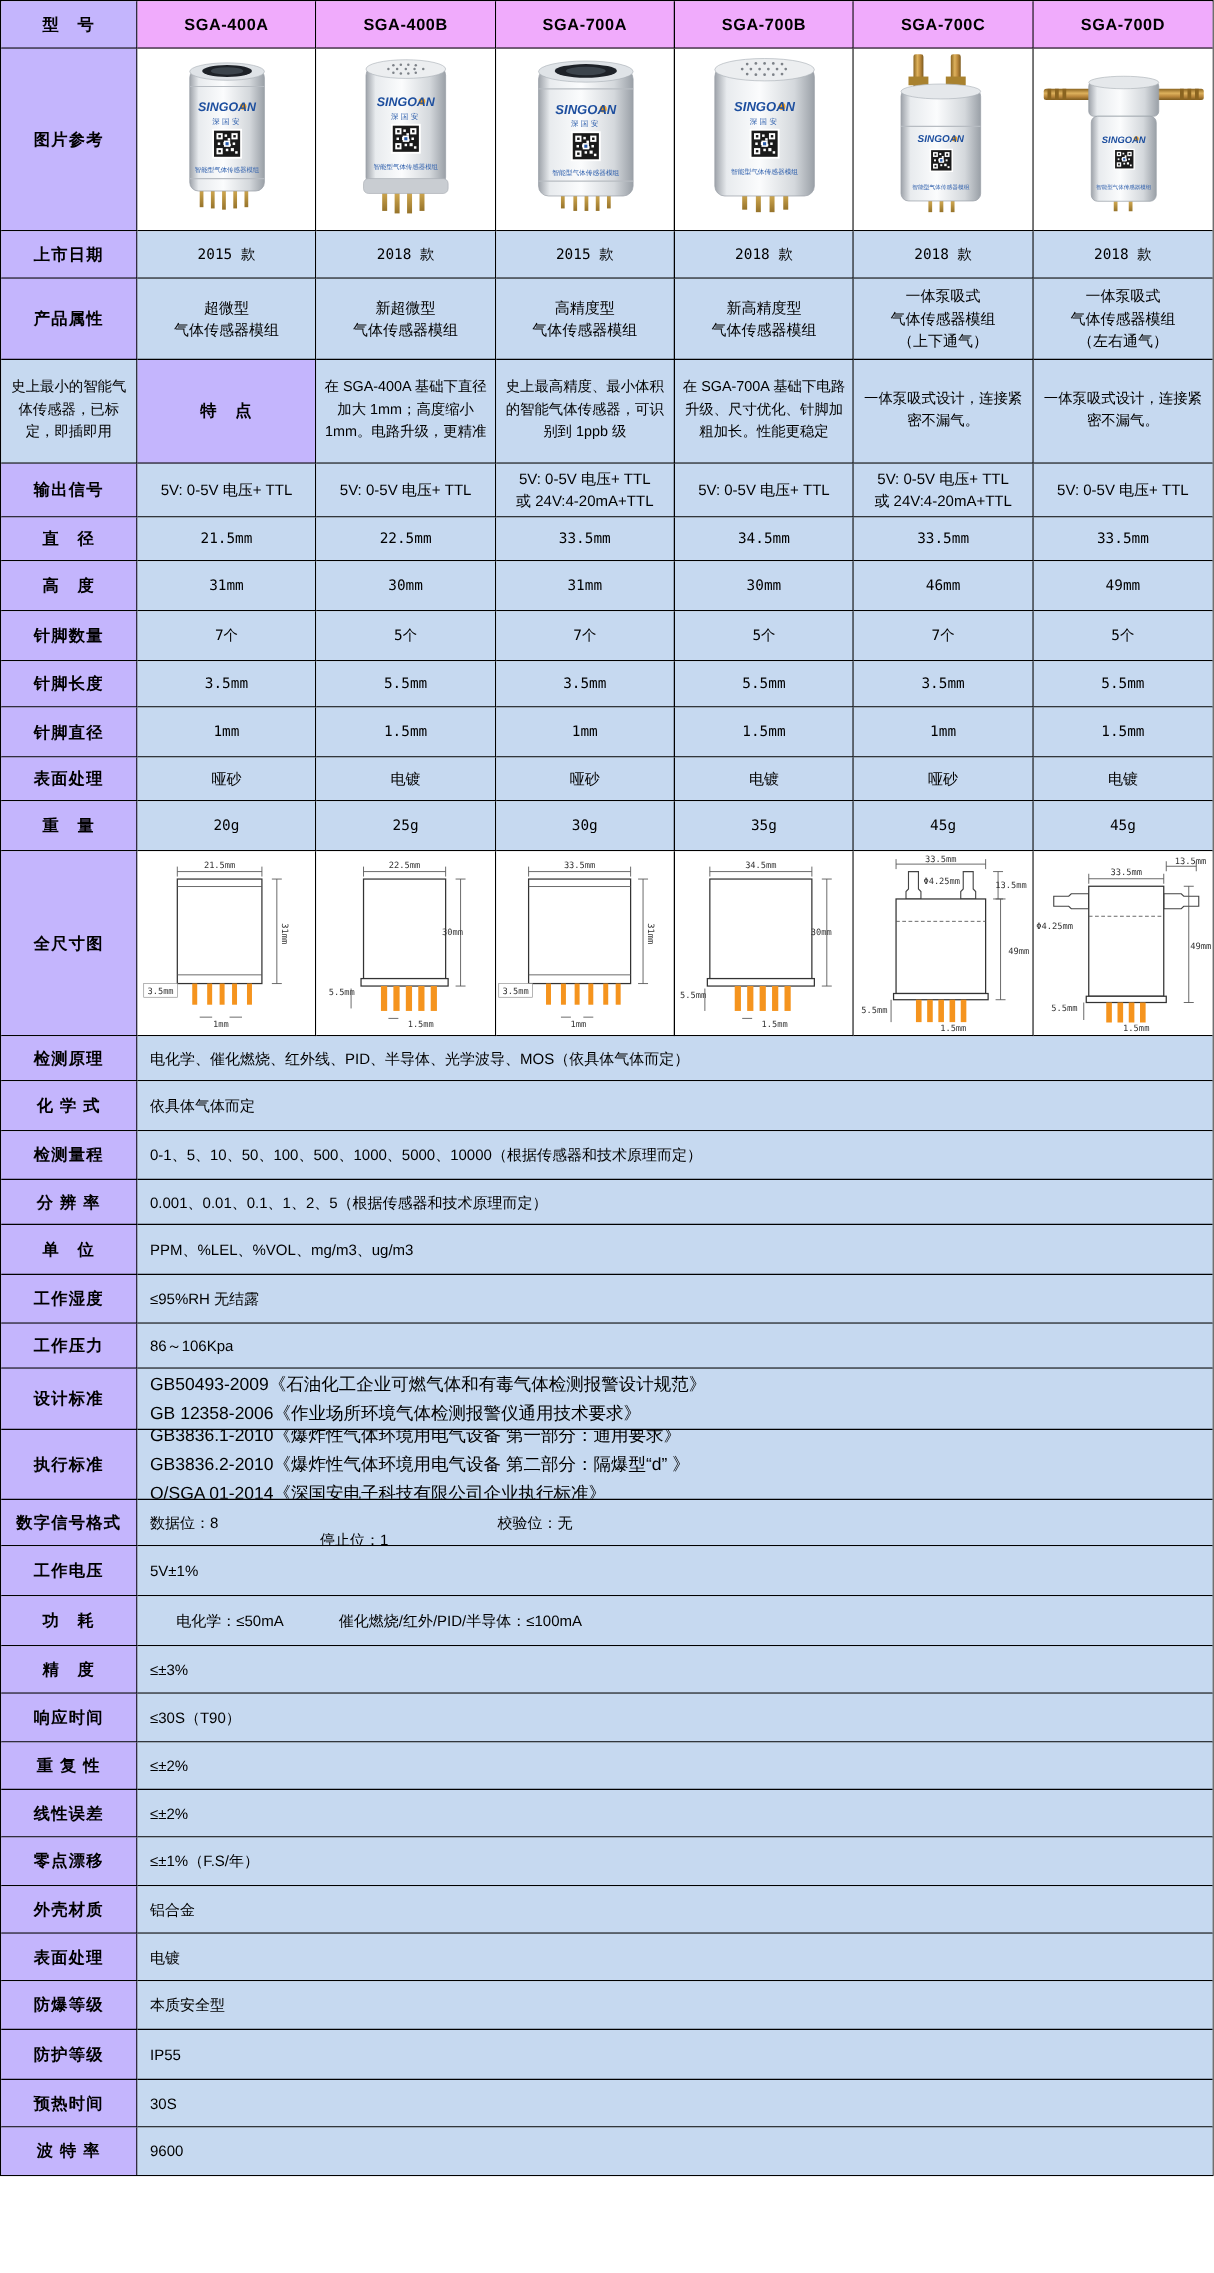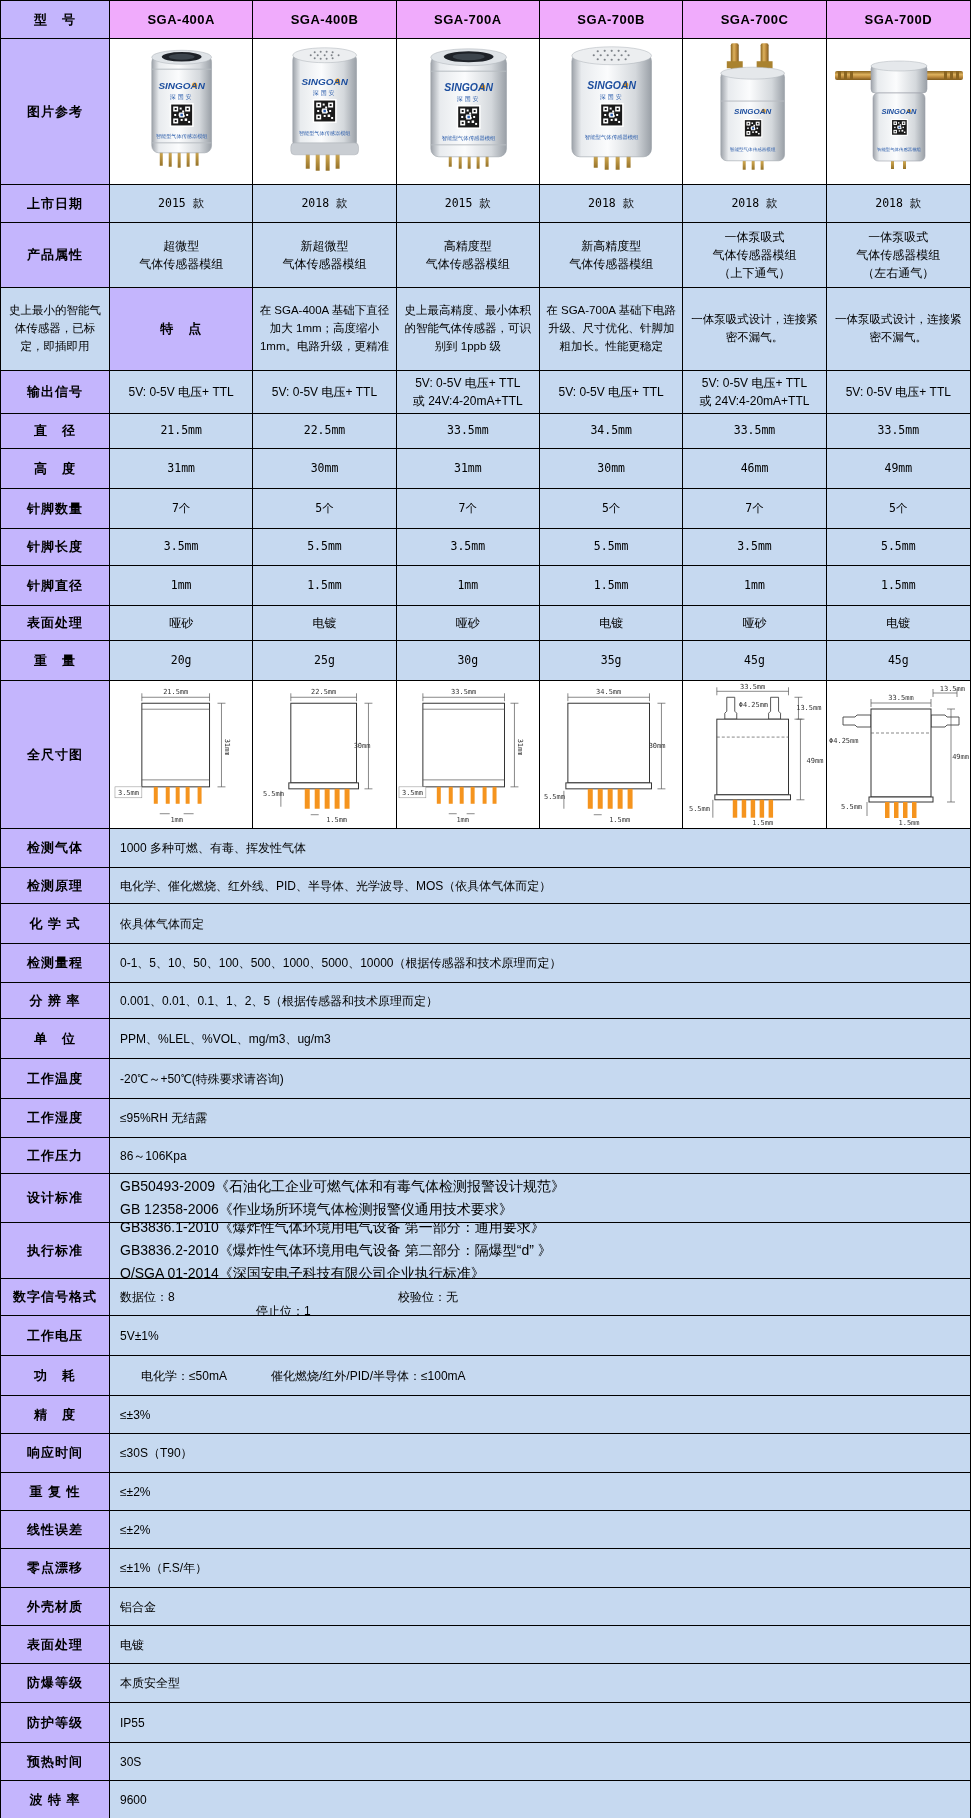--- a/index.html
+++ b/index.html
@@ -565,47 +565,39 @@
           <line x1="120" y1="28" x2="128" y2="28"></line>
           <line x1="120" y1="121" x2="128" y2="121"></line>
         <text x="142" y="78" text-anchor="end">49mm</text>
         <text x="14" y="128">5.5mm</text>
         <line x1="40" y1="121" x2="40" y2="135"></line>
         <text x="82" y="144" text-anchor="middle">1.5mm</text>
       </svg>
     </div>
   </div>
 
-  <div class="frow h39">
-    <div class="cell label">检测气体</div>
-    <div class="cell val wide">1000 多种可燃、有毒、挥发性气体</div>
-  </div>
   <div class="frow h36">
     <div class="cell label">检测原理</div>
     <div class="cell val wide">电化学、催化燃烧、红外线、PID、半导体、光学波导、MOS（依具体气体而定）</div>
   </div>
   <div class="frow h40">
     <div class="cell label">化 学 式</div>
     <div class="cell val wide">依具体气体而定</div>
   </div>
   <div class="frow h39">
     <div class="cell label">检测量程</div>
     <div class="cell val wide">0-1、5、10、50、100、500、1000、5000、10000（根据传感器和技术原理而定）</div>
   </div>
   <div class="frow h36">
     <div class="cell label">分 辨 率</div>
     <div class="cell val wide">0.001、0.01、0.1、1、2、5（根据传感器和技术原理而定）</div>
   </div>
   <div class="frow h40">
     <div class="cell label">单　位</div>
     <div class="cell val wide">PPM、%LEL、%VOL、mg/m3、ug/m3</div>
-  </div>
-  <div class="frow h40">
-    <div class="cell label">工作温度</div>
-    <div class="cell val wide">-20℃～+50℃(特殊要求请咨询)</div>
   </div>
   <div class="frow h39">
     <div class="cell label">工作湿度</div>
     <div class="cell val wide">≤95%RH 无结露</div>
   </div>
   <div class="frow h36">
     <div class="cell label">工作压力</div>
     <div class="cell val wide">86～106Kpa</div>
   </div>
   <div class="frow h49">

